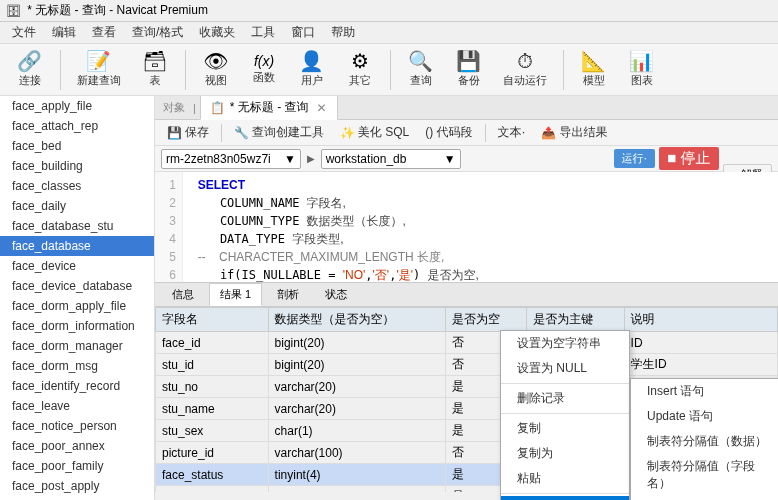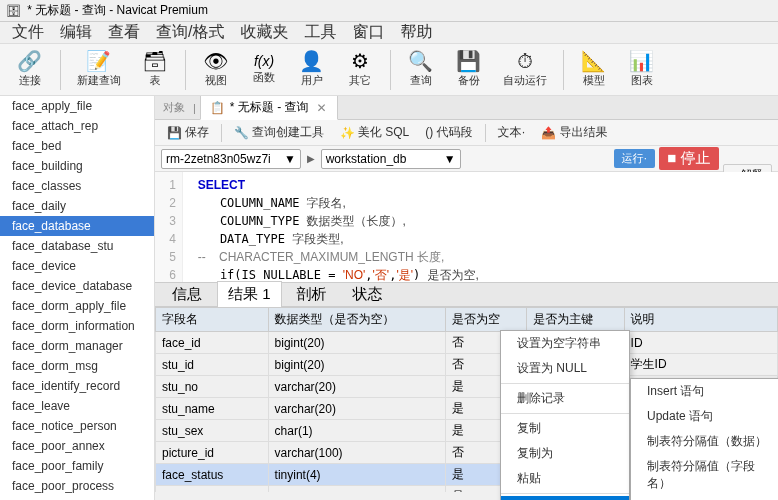--- a/index.html
+++ b/index.html
@@ -19,21 +19,21 @@
     .menu-bar {
       background: #f0f0f0;
       height: 22px;
       display: flex;
       align-items: center;
       padding: 0 4px;
       border-bottom: 1px solid #ddd;
     }
     .menu-item {
       padding: 2px 8px;
-      font-size: 16px;
+      font-size: 12px;
       cursor: pointer;
       color: #333;
     }
     
     
     .toolbar {
       background: #f5f5f5;
       height: 52px;
       display: flex;
       align-items: center;
@@ -223,21 +223,21 @@
       height: 24px;
       display: flex;
       align-items: center;
       border-bottom: 1px solid #ccc;
       padding: 0 6px;
       gap: 4px;
     }
     .results-tab {
       padding: 3px 10px;
       cursor: pointer;
-      font-size: 15px;
+      font-size: 11px;
       border: 1px solid transparent;
     }
     .results-tab.active {
       background: #fff;
       border: 1px solid #ccc;
       border-bottom: 1px solid #fff;
     }
     .results-table {
       flex: 1;
       overflow: auto;
@@ -374,34 +374,33 @@
 
 <div class="main-layout">
 
   <div class="sidebar">
     <div class="sidebar-item">face_apply_file</div>
     <div class="sidebar-item">face_attach_rep</div>
     <div class="sidebar-item">face_bed</div>
     <div class="sidebar-item">face_building</div>
     <div class="sidebar-item">face_classes</div>
     <div class="sidebar-item">face_daily</div>
+    <div class="sidebar-item">face_database_stu</div>
     <div class="sidebar-item selected-blue">face_database</div>
-    <div class="sidebar-item">face_database_stu</div>
     <div class="sidebar-item">face_device</div>
     <div class="sidebar-item">face_device_database</div>
     <div class="sidebar-item">face_dorm_apply_file</div>
     <div class="sidebar-item">face_dorm_information</div>
     <div class="sidebar-item">face_dorm_manager</div>
     <div class="sidebar-item">face_dorm_msg</div>
     <div class="sidebar-item">face_identify_record</div>
     <div class="sidebar-item">face_leave</div>
     <div class="sidebar-item">face_notice_person</div>
     <div class="sidebar-item">face_poor_annex</div>
     <div class="sidebar-item">face_poor_family</div>
-    <div class="sidebar-item">face_poor_process</div>
     <div class="sidebar-item">face_post_apply</div>
 
   </div>
 
   <div class="content-area">
 
     <div class="tab-bar">
       <div style="color:#888;font-size:11px;padding:0 4px;">对象</div>
       <div style="color:#888;font-size:11px;padding:0 4px;">|</div>
       <div class="tab active">

